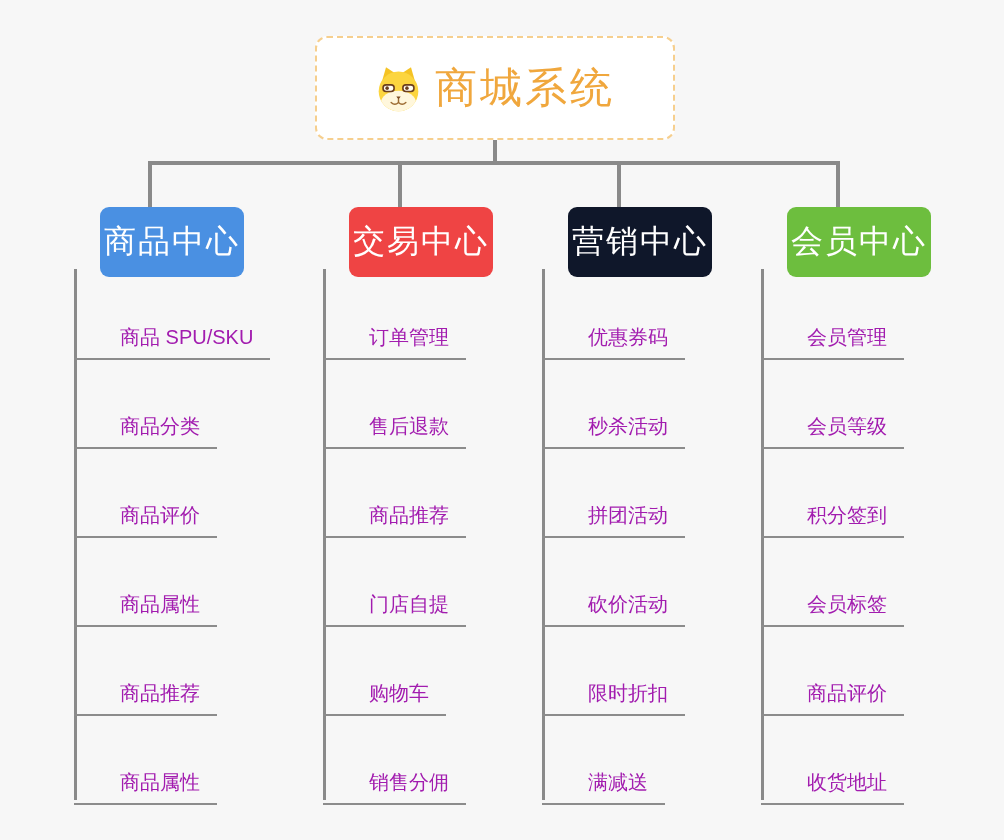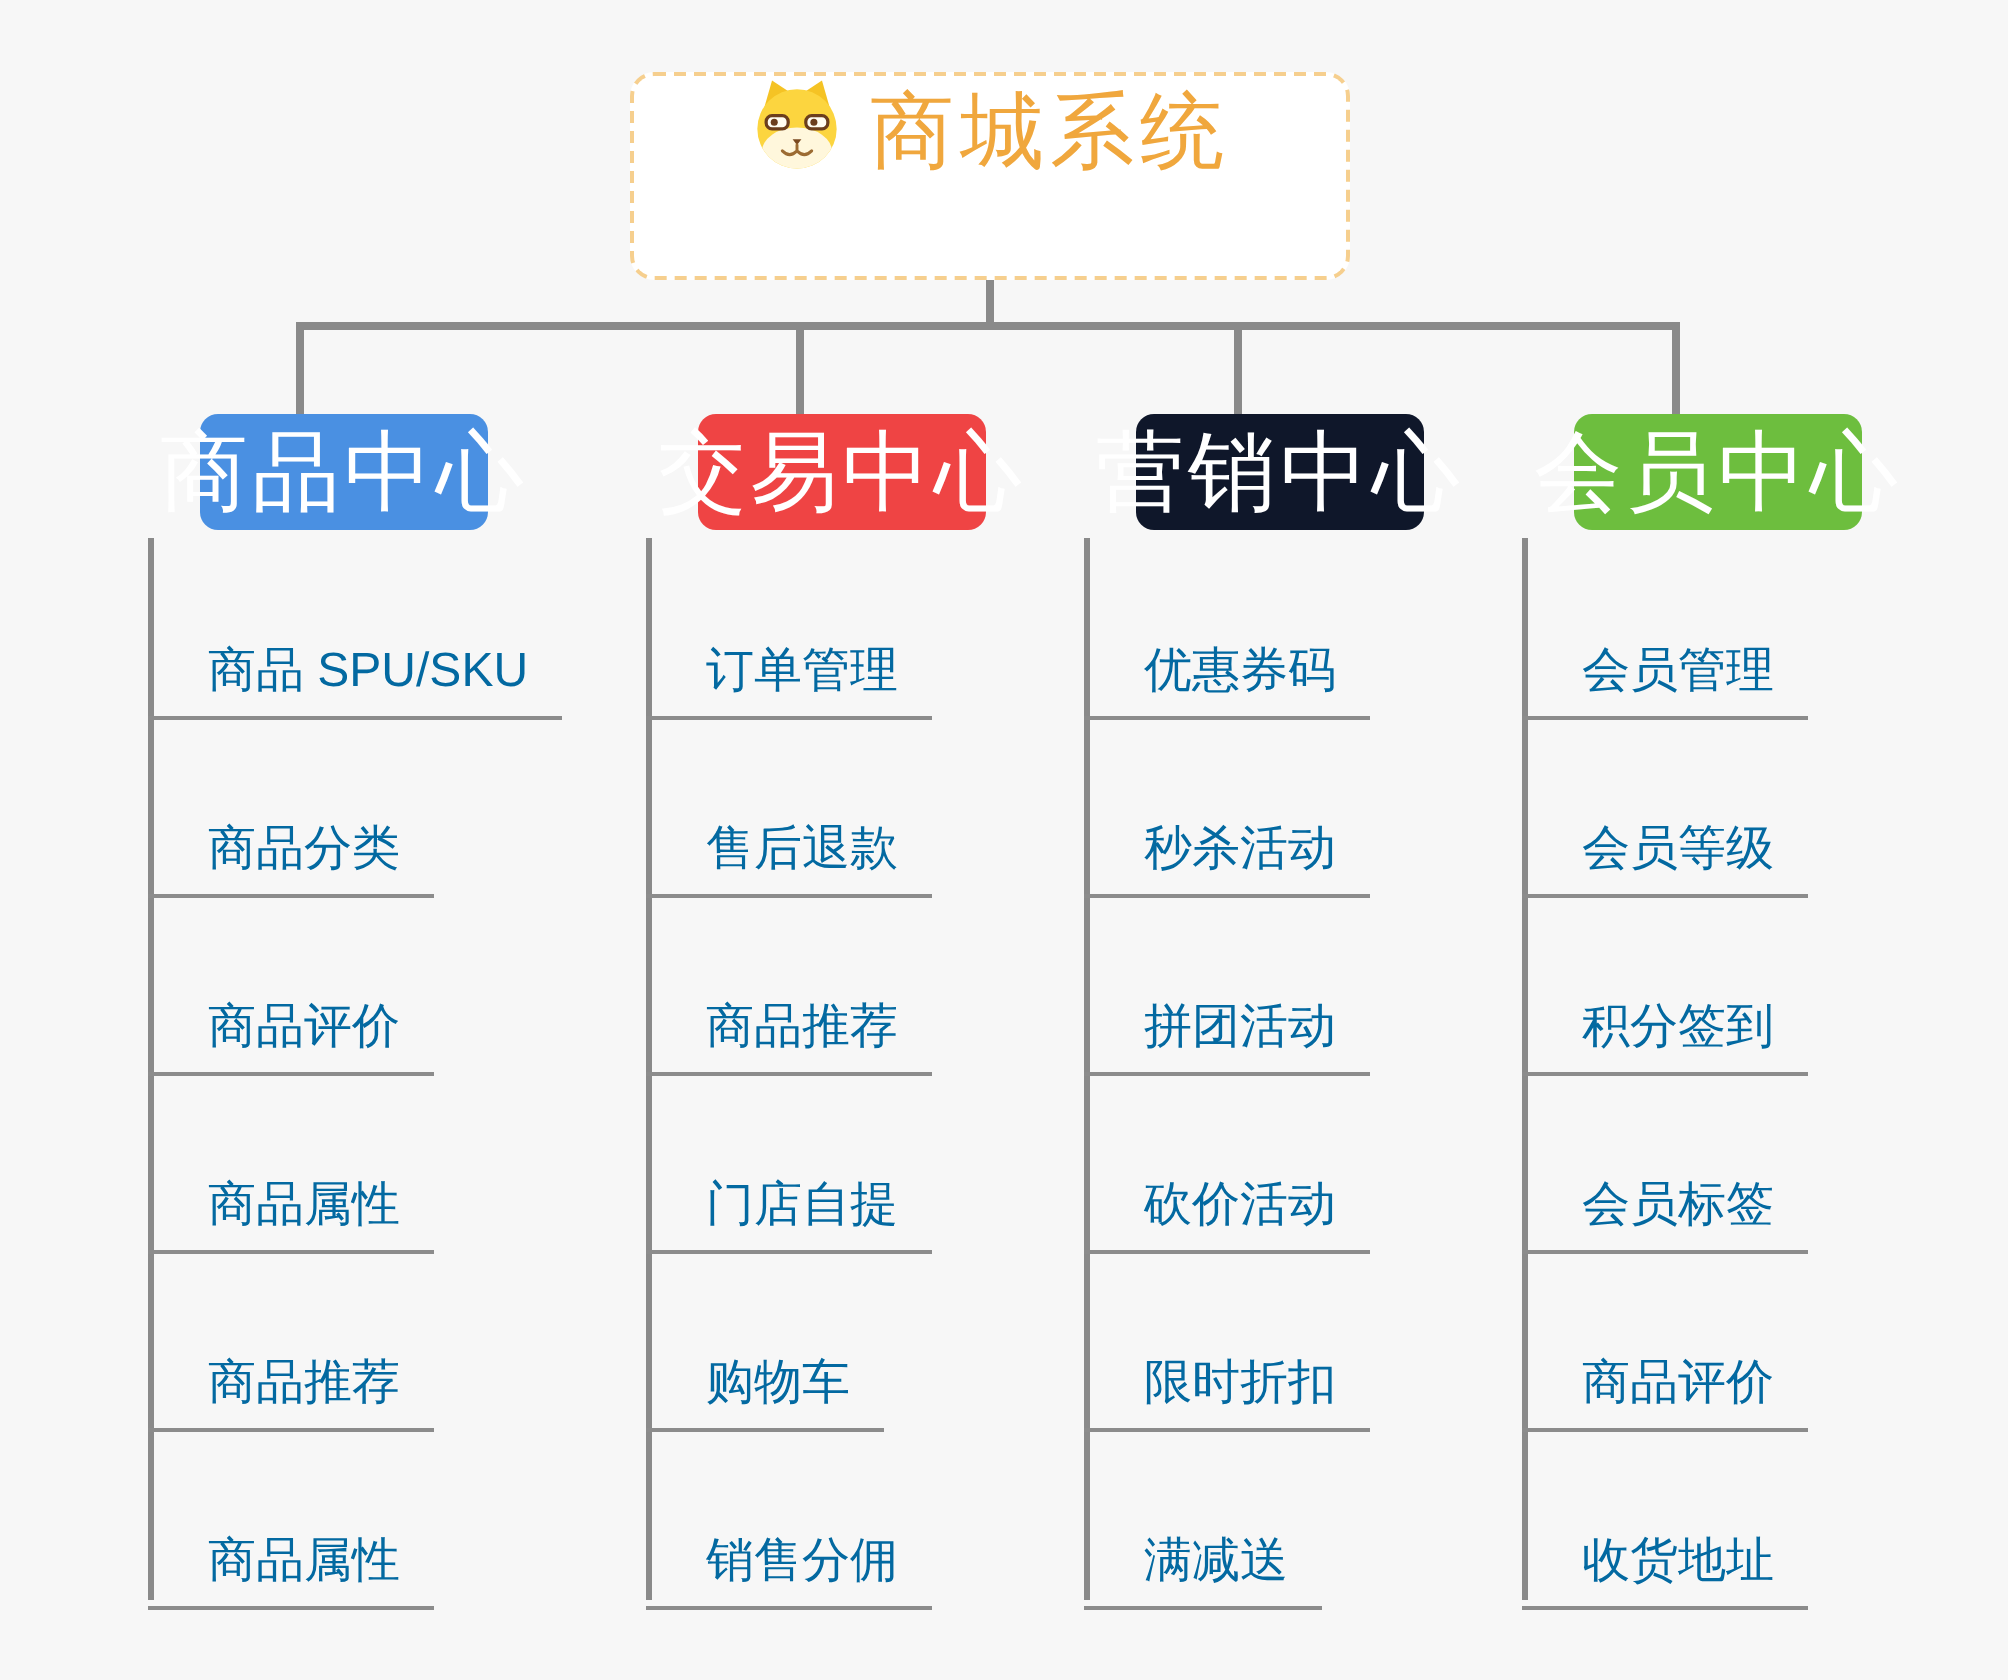--- a/index.html
+++ b/index.html
@@ -12,38 +12,38 @@
   .hline{left:148px;top:161px;width:692px;height:4px;border-radius:2px;}
   .drop{top:161px;width:4px;height:47px;}
   .drop-1{left:148px;}
   .drop-2{left:398px;}
   .drop-3{left:617px;}
   .drop-4{left:836px;}
 
   
   .root-node{position:absolute;left:315px;top:36px;width:360px;height:104px;
     background:#ffffff;border:2px dashed #f6cf8e;border-radius:12px;
-    box-sizing:border-box;display:flex;align-items:flex-start;justify-content:center;
+    box-sizing:border-box;display:flex;align-items:center;justify-content:center;
     gap:13px;z-index:2;}
   .root-title{font-size:42px;letter-spacing:3px;color:#f0a73d;white-space:nowrap;}
   .dog-icon{width:47px;height:47px;flex:0 0 auto;}
 
   
   .branch{position:absolute;top:207px;width:186px;z-index:2;}
-  .branch-box{height:58px;border-radius:9px;display:flex;align-items:center;
-    justify-content:center;color:#ffffff;font-size:44px;letter-spacing:2px;
+  .branch-box{height:70px;border-radius:9px;display:flex;align-items:center;
+    justify-content:center;color:#ffffff;font-size:32px;letter-spacing:2px;
     white-space:nowrap;margin-left:42px;}
   .branch-1{left:58px;}
   .branch-2{left:307px;}
   .branch-3{left:526px;}
   .branch-4{left:745px;}
   .trunk{position:absolute;left:16px;top:62px;width:3px;height:531px;background:#8a8a8a;}
   .leaf{position:absolute;left:16px;display:inline-flex;align-items:flex-end;
-    height:44px;padding:0 17px 7px 30px;border-bottom:2px solid #8c8c8c;
-    font-size:24px;color:#0369a1;white-space:nowrap;background:transparent;}
+    height:44px;padding:0 17px 7px 46px;border-bottom:2px solid #8c8c8c;
+    font-size:20px;color:#a21caf;white-space:nowrap;background:transparent;}
   .leaf-0{top:100px;} .leaf-1{top:189px;} .leaf-2{top:278px;}
   .leaf-3{top:367px;} .leaf-4{top:456px;} .leaf-5{top:545px;}
 </style>
 </head>
 <body>
 
 <div class="stage">
 
   <div class="line root-stub"></div>
   <div class="line hline"></div>

